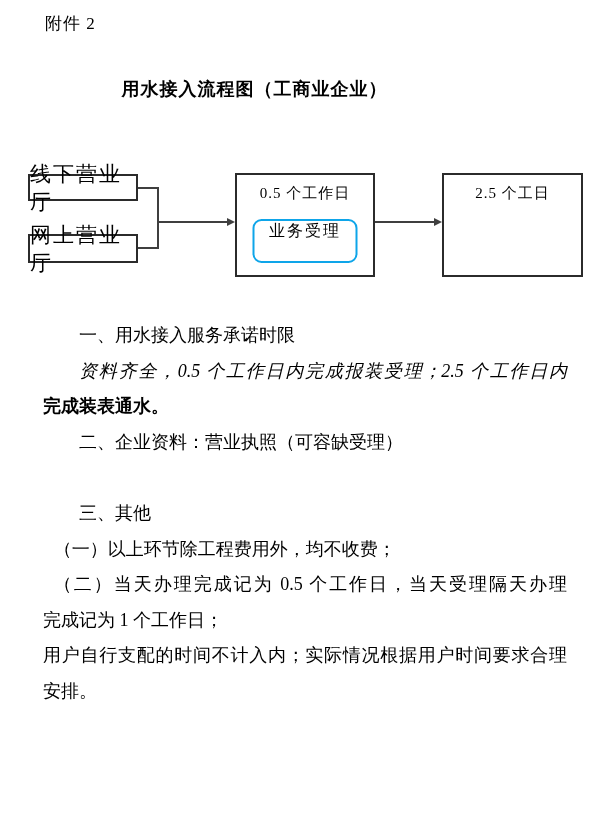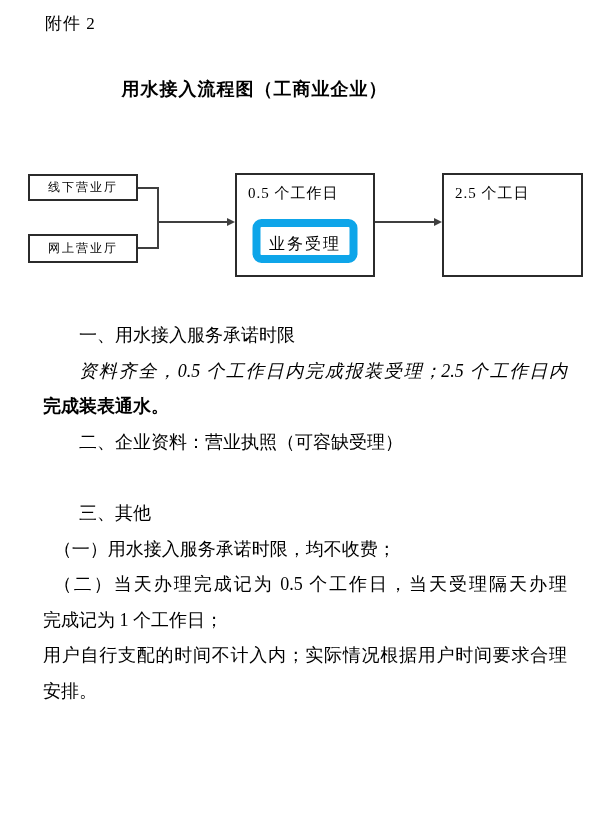--- a/index.html
+++ b/index.html
@@ -19,39 +19,39 @@
     position: absolute; left: 0; top: 77px; width: 509px;
     text-align: center; font-size: 18px; font-weight: bold;
     letter-spacing: 1px;
   }
   
   .flowchart { position: absolute; left: 0; top: 0; width: 610px; height: 300px; }
   .src-box {
     position: absolute; width: 110px;
     border: 2px solid #2b2b2b; box-sizing: border-box;
     display: flex; align-items: center; justify-content: center;
-    font-size: 12px; letter-spacing: 2px; background: #fff;
+    font-size: 21px; letter-spacing: 2px; background: #fff;
   }
   .src-box.offline { left: 28px; top: 174px; height: 27px; }
   .src-box.online  { left: 28px; top: 234px; height: 29px; }
   .step-box {
     position: absolute; top: 173px; height: 104px;
     border: 2px solid #2b2b2b; box-sizing: border-box; background: #fff;
   }
   .step-box.acceptance   { left: 235px; width: 140px; }
   .step-box.construction { left: 442px; width: 141px; }
   .duration {
     position: absolute; left: 0; top: 9px; width: 100%;
-    font-size: 15px; letter-spacing: 1px; margin-left: 11px;
+    text-align: center; font-size: 15px; letter-spacing: 1px;
   }
   .action-box {
     position: absolute; left: 50%; transform: translateX(-50%);
     top: 44px; width: 105px; height: 44px;
-    border: 8px solid #0ea5e9; border-radius: 9px; box-sizing: border-box;
-    display: flex; align-items: flex-end; justify-content: center;
+    border: 2px solid #0ea5e9; border-radius: 9px; box-sizing: border-box;
+    display: flex; align-items: flex-start; justify-content: center;
     font-size: 16px; letter-spacing: 2px; background: #fff;
   }
   .conn { position: absolute; background: #3f3f3f; }
   .conn.h { height: 2px; }
   .conn.v { width: 2px; }
   .arrow-head {
     position: absolute; width: 0; height: 0;
     border-top: 4px solid transparent;
     border-bottom: 4px solid transparent;
     border-left: 8px solid #3f3f3f;
@@ -106,18 +106,18 @@
   </div>
 
 </div>
 
 <div class="body-text">
     <div class="body-line" style="text-indent: 2em;">一、用水接入服务承诺时限</div>
     <div class="body-line just" style="text-indent: 2em; font-style: italic;">资料齐全，0.5 个工作日内完成报装受理；2.5 个工作日内</div>
     <div class="body-line" style="text-indent: 0em; font-weight: bold;">完成装表通水。</div>
     <div class="body-line" style="text-indent: 2em;">二、企业资料：营业执照（可容缺受理）</div>
     <div class="body-line" style="text-indent: 2em; margin-top: 36px;">三、其他</div>
-    <div class="body-line" style="text-indent: 0.6em;">（一）用水接入服务承诺时限，均不收费；</div>
+    <div class="body-line" style="text-indent: 0.6em;">（一）以上环节除工程费用外，均不收费；</div>
     <div class="body-line just" style="text-indent: 0.6em;">（二）当天办理完成记为 0.5 个工作日，当天受理隔天办理</div>
     <div class="body-line" style="text-indent: 0em;">完成记为 1 个工作日；</div>
     <div class="body-line just" style="text-indent: 0em;">用户自行支配的时间不计入内；实际情况根据用户时间要求合理</div>
     <div class="body-line" style="text-indent: 0em;">安排。</div>
   </div>
 
 </body></html>

